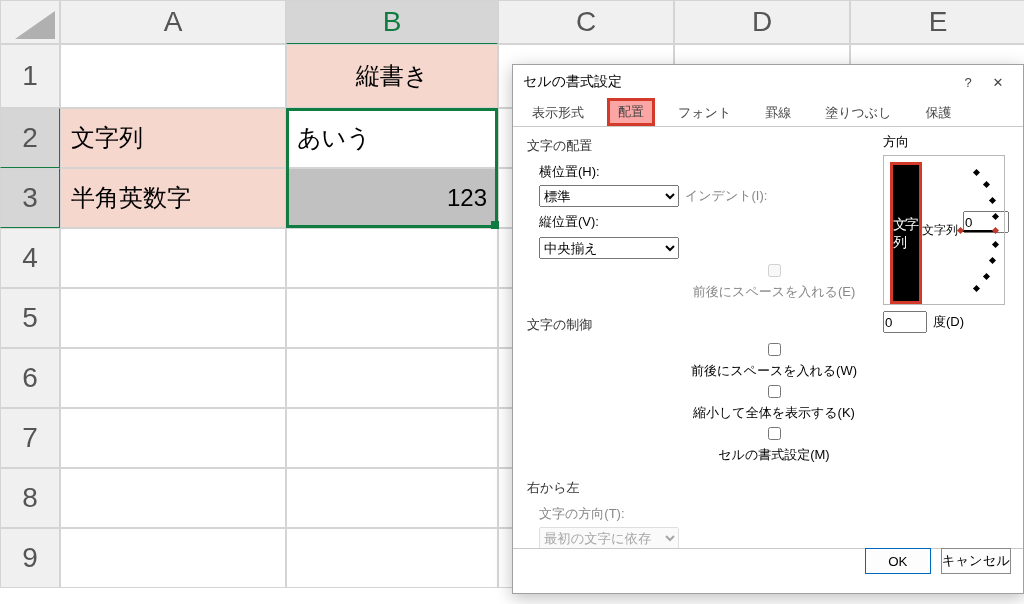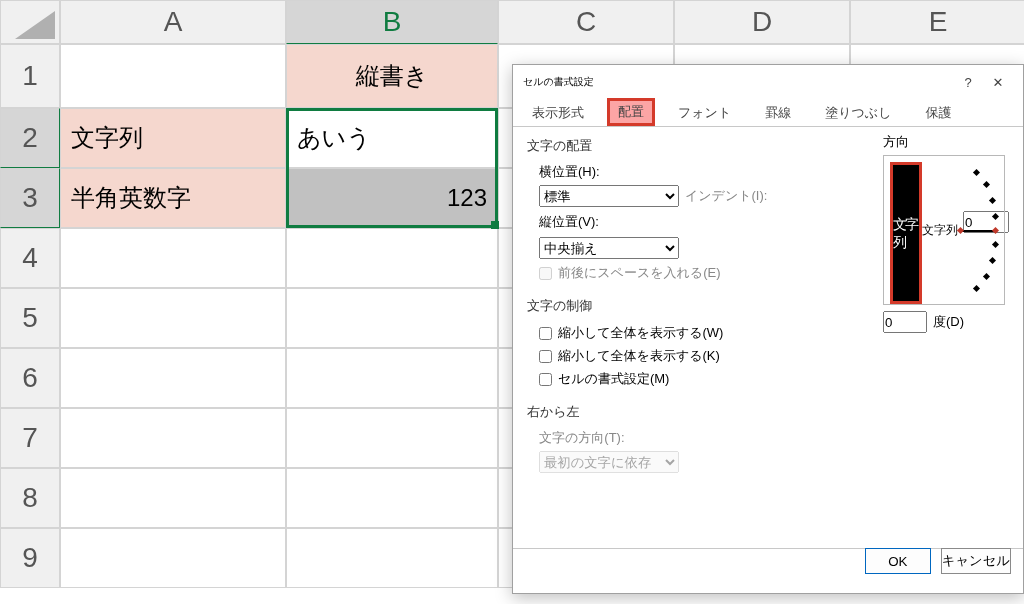--- a/index.html
+++ b/index.html
@@ -31,33 +31,33 @@
   .col-hdr.sel, .row-hdr.sel { background:#d6d6d6; border-bottom-color:#107c41; }
   .col-hdr.sel { color:#107c41; }
   .row-hdr.sel { border-right-color:#107c41; }
   .sel-overlay { position:absolute; left:286px; top:108px; width:212px; height:120px; border:3px solid #107c41; pointer-events:none; }
   .sel-handle  { position:absolute; right:-4px; bottom:-4px; width:8px; height:8px; background:#107c41; }
   .sel-b3 { background:#c1c1c1; }
 
   
   .dialog { position:absolute; left:512px; top:64px; width:512px; height:530px; background:#fff; border:1px solid #a0a0a0; box-shadow:0 4px 16px rgba(0,0,0,.25); font-size:13px; }
   .titlebar { height:34px; display:flex; align-items:center; padding:0 10px; }
-  .titlebar .title { flex:1; font-size:10px; }
+  .titlebar .title { flex:1; font-size:14px; }
   .titlebar .btn { width:30px; height:30px; display:flex; align-items:center; justify-content:center; color:#444; }
   .tabs { display:flex; gap:12px; padding:0 8px; border-bottom:1px solid #c8c8c8; height:28px; align-items:flex-end; }
   .tab { padding:4px 10px; color:#444; border:1px solid transparent; border-bottom:none; }
   .tab.active { border:3px solid #d43a2a; padding:2px 8px; background:#fca5a5; position:relative; z-index:1; }
   .body { padding:10px 14px; position:relative; height:420px; }
   fieldset { border:none; margin-bottom:10px; }
   legend, .group-label { font-size:13px; color:#333; margin-bottom:4px; display:block; }
   .form-row { display:flex; align-items:center; gap:6px; margin:4px 0 4px 12px; }
   .form-row label { min-width:80px; }
   select.wide { width:140px; height:22px; }
   input.num { width:46px; height:22px; }
-  .chk-row { margin:5px 0 5px 12px; display:flex; align-items:center; gap:6px; }
+  .chk-row { margin:5px 0 5px 12px; display:flex; align-items:center; gap:6px;flex-direction:column; }
   .buttons { position:absolute; right:12px; bottom:19px; display:flex; gap:10px; }
   button.dlg { min-width:66px; height:26px; background:#fdfdfd; border:1px solid #8a8a8a; }
   button.dlg.primary { border:1px solid #0067c0; }
   .btnrow-border { position:absolute; left:0; right:0; bottom:44px; border-top:1px solid #c8c8c8; }
 
   
   .orient-box { position:absolute; right:10px; top:6px; width:130px; }
   .orient-label { font-size:13px; }
   .orient-inner { position:relative; margin-top:4px; border:1px solid #b8b8b8; width:122px; height:150px; }
   .vert-pill { position:absolute; left:6px; top:6px; width:26px; height:136px; background:#000; color:#fff; display:flex; flex-direction:column; align-items:center; justify-content:center; font-size:14px; letter-spacing:-2px; border:3px solid #d43a2a; box-sizing:content-box; padding:0; }
@@ -222,21 +222,21 @@
       <div class="chk-row muted">
         <input type="checkbox" disabled="" style="">
         <span>前後にスペースを入れる(E)</span>
       </div>
     </fieldset>
 
     <fieldset>
       <legend>文字の制御</legend>
       <div class="chk-row">
           <input type="checkbox" style="">
-          <span>縮小して全体を表示する(W)</span>
+          <span>前後にスペースを入れる(W)</span>
         </div>
       <div class="chk-row">
           <input type="checkbox" style="">
           <span>縮小して全体を表示する(K)</span>
         </div>
       <div class="chk-row">
           <input type="checkbox" style="">
           <span>セルの書式設定(M)</span>
         </div>
     </fieldset>

